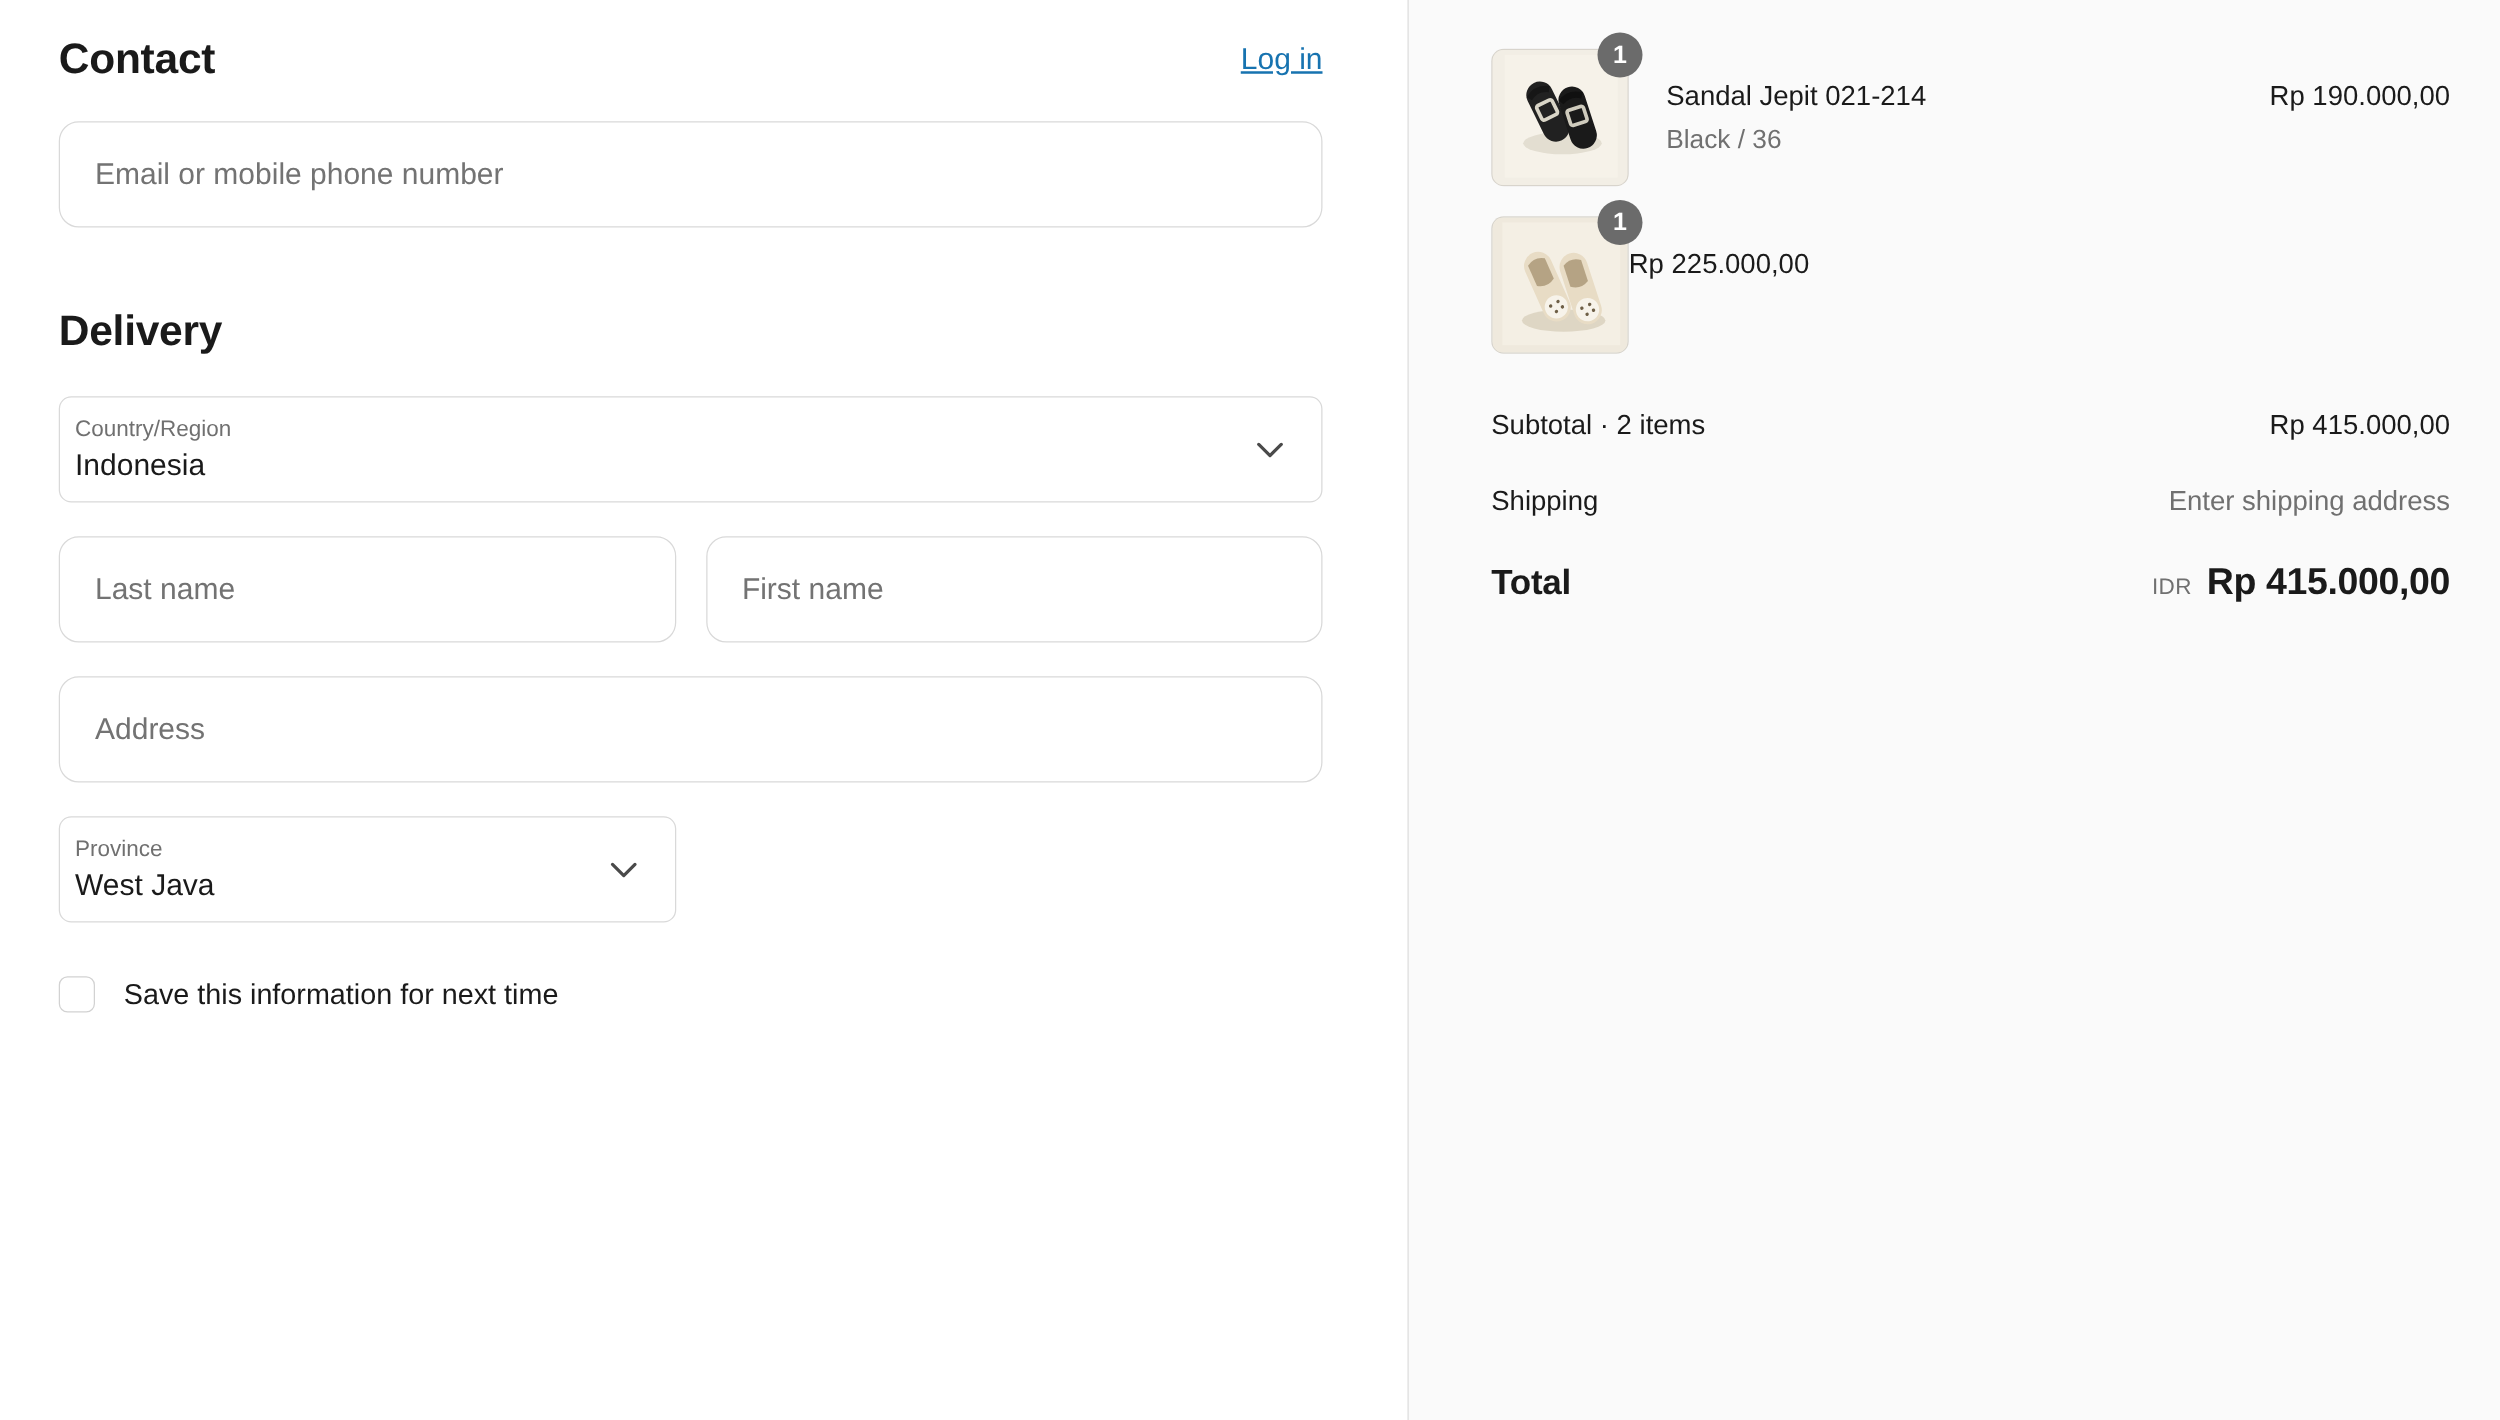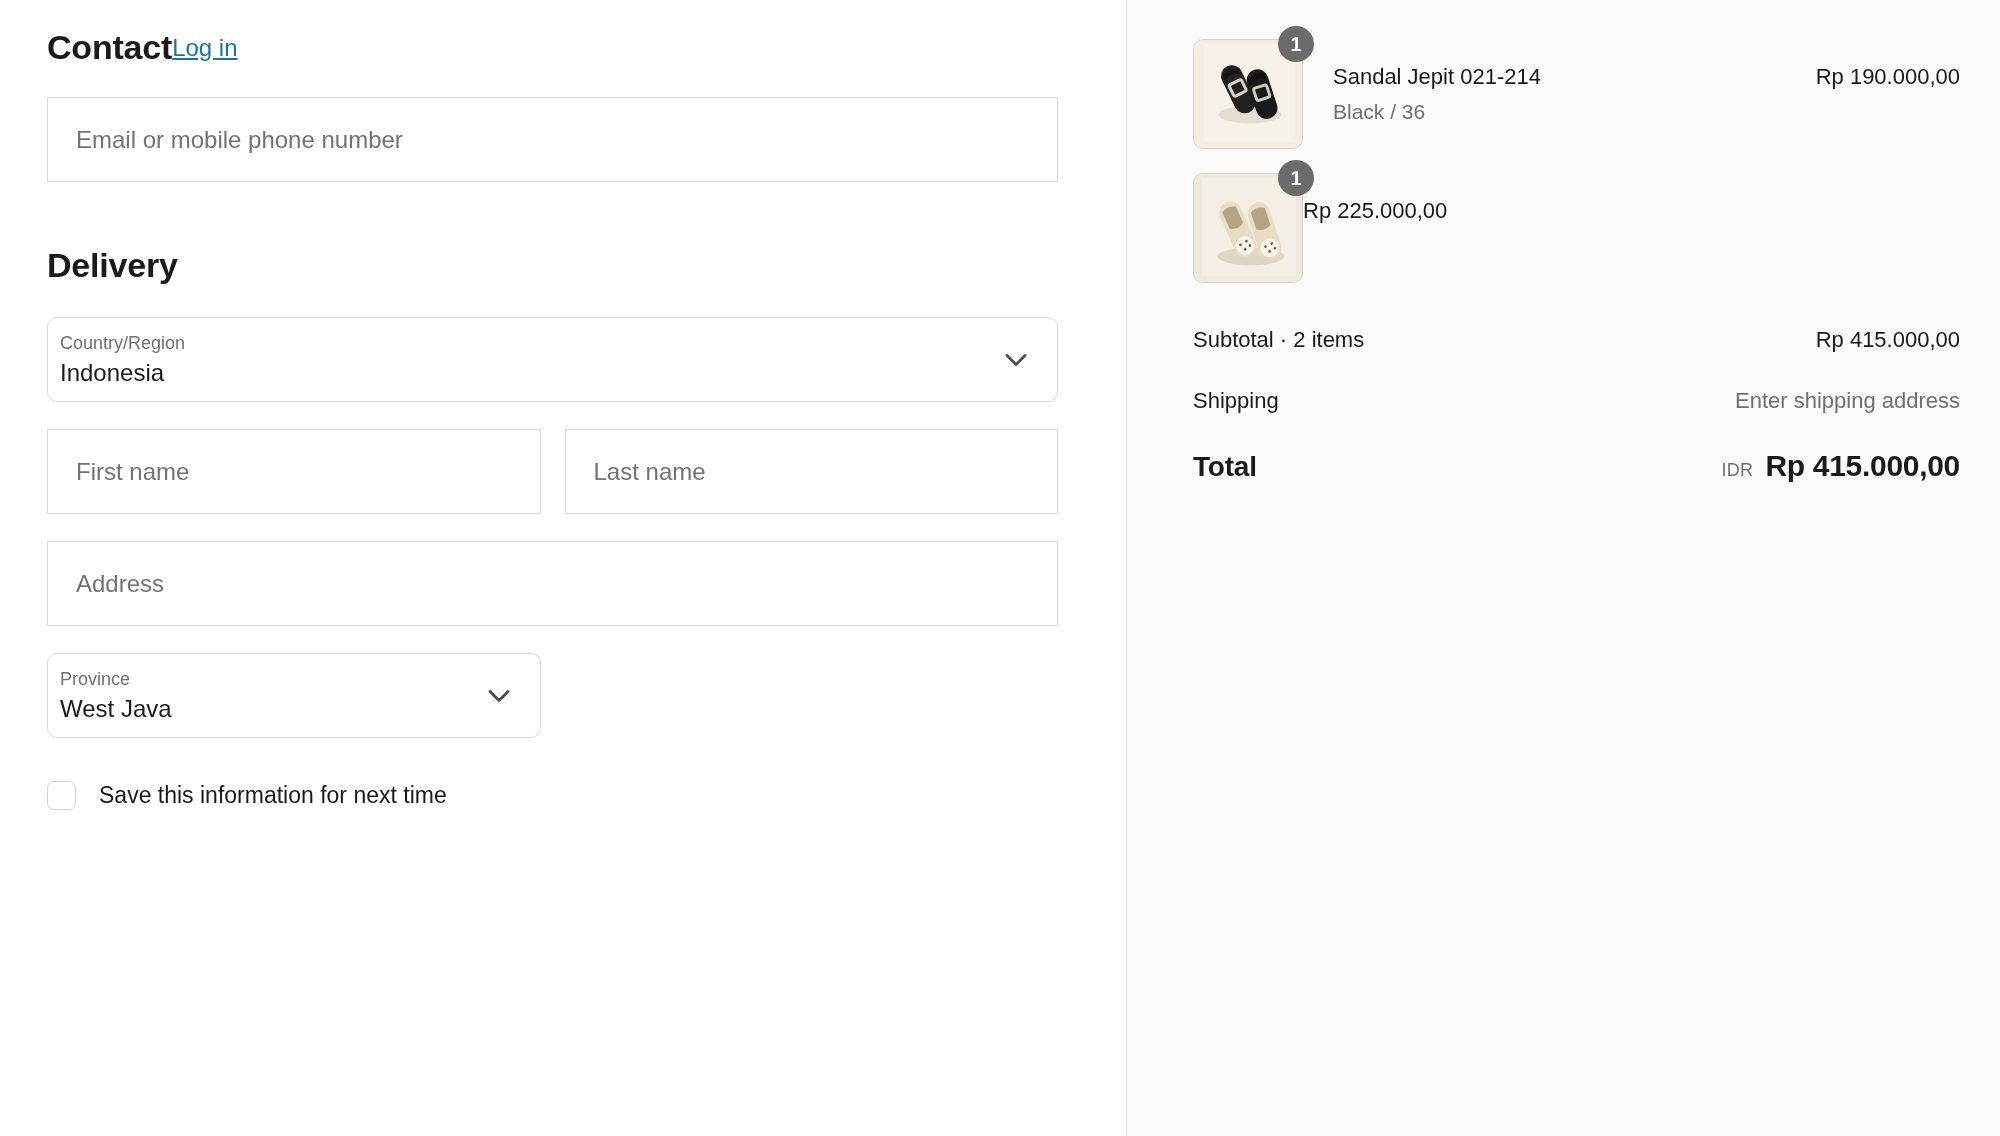--- a/index.html
+++ b/index.html
@@ -13,34 +13,34 @@
   }
   .page { display: flex; width: 2000px; height: 1136px; }
 
   
   .left-panel {
     width: 1126px; min-width: 1126px;
     background: #ffffff;
     padding: 28px 68px 0 47px;
   }
   .contact-header {
-    display: flex; justify-content: flex-start; align-items: center;
+    display: flex; justify-content: space-between; align-items: center;
   }
   .section-title {
     margin: 0;
     font-size: 34px; font-weight: 700; color: #1a1a1a;
     letter-spacing: -0.2px;
   }
   .login-link {
     font-size: 24px; color: #1773b0;
     text-decoration: underline; cursor: pointer;
   }
   .text-field {
     width: 100%; height: 85px;
-    border: 1px solid #d9d9d9; border-radius: 0;
+    border: 1px solid #d9d9d9; border-radius: 16px;
     background: #ffffff;
     font-family: inherit; font-size: 24px; color: #1a1a1a;
     padding: 0 28px;
     outline: none;
   }
   .text-field::placeholder { color: #737373; opacity: 1; }
   .email-field { margin-top: 30px; }
   .delivery-title { margin-top: 64px; }
   .form { display: flex; flex-direction: column; gap: 27px; margin-top: 32px; }
   .row-2col { display: grid; grid-template-columns: 1fr 1fr; gap: 24px; }
@@ -135,22 +135,22 @@
         <div class="select-text">
           <span class="select-label">Country/Region</span>
           <span class="select-value">Indonesia</span>
         </div>
         <svg class="chevron-icon" viewBox="0 0 22 14">
           <polyline points="2,2.5 11,11.5 20,2.5" fill="none" stroke="#4a4a4a" stroke-width="2.6" stroke-linecap="round" stroke-linejoin="round"></polyline>
         </svg>
       </div>
 
       <div class="row-2col">
+        <input class="text-field" type="text" placeholder="Last name" style="">
         <input class="text-field" type="text" placeholder="First name" style="">
-        <input class="text-field" type="text" placeholder="Last name" style="">
       </div>
 
       <input class="text-field" type="text" placeholder="Address" style="">
 
 
 
       <div class="row-2col">
         <div class="select-box">
           <div class="select-text">
             <span class="select-label">Province</span>

